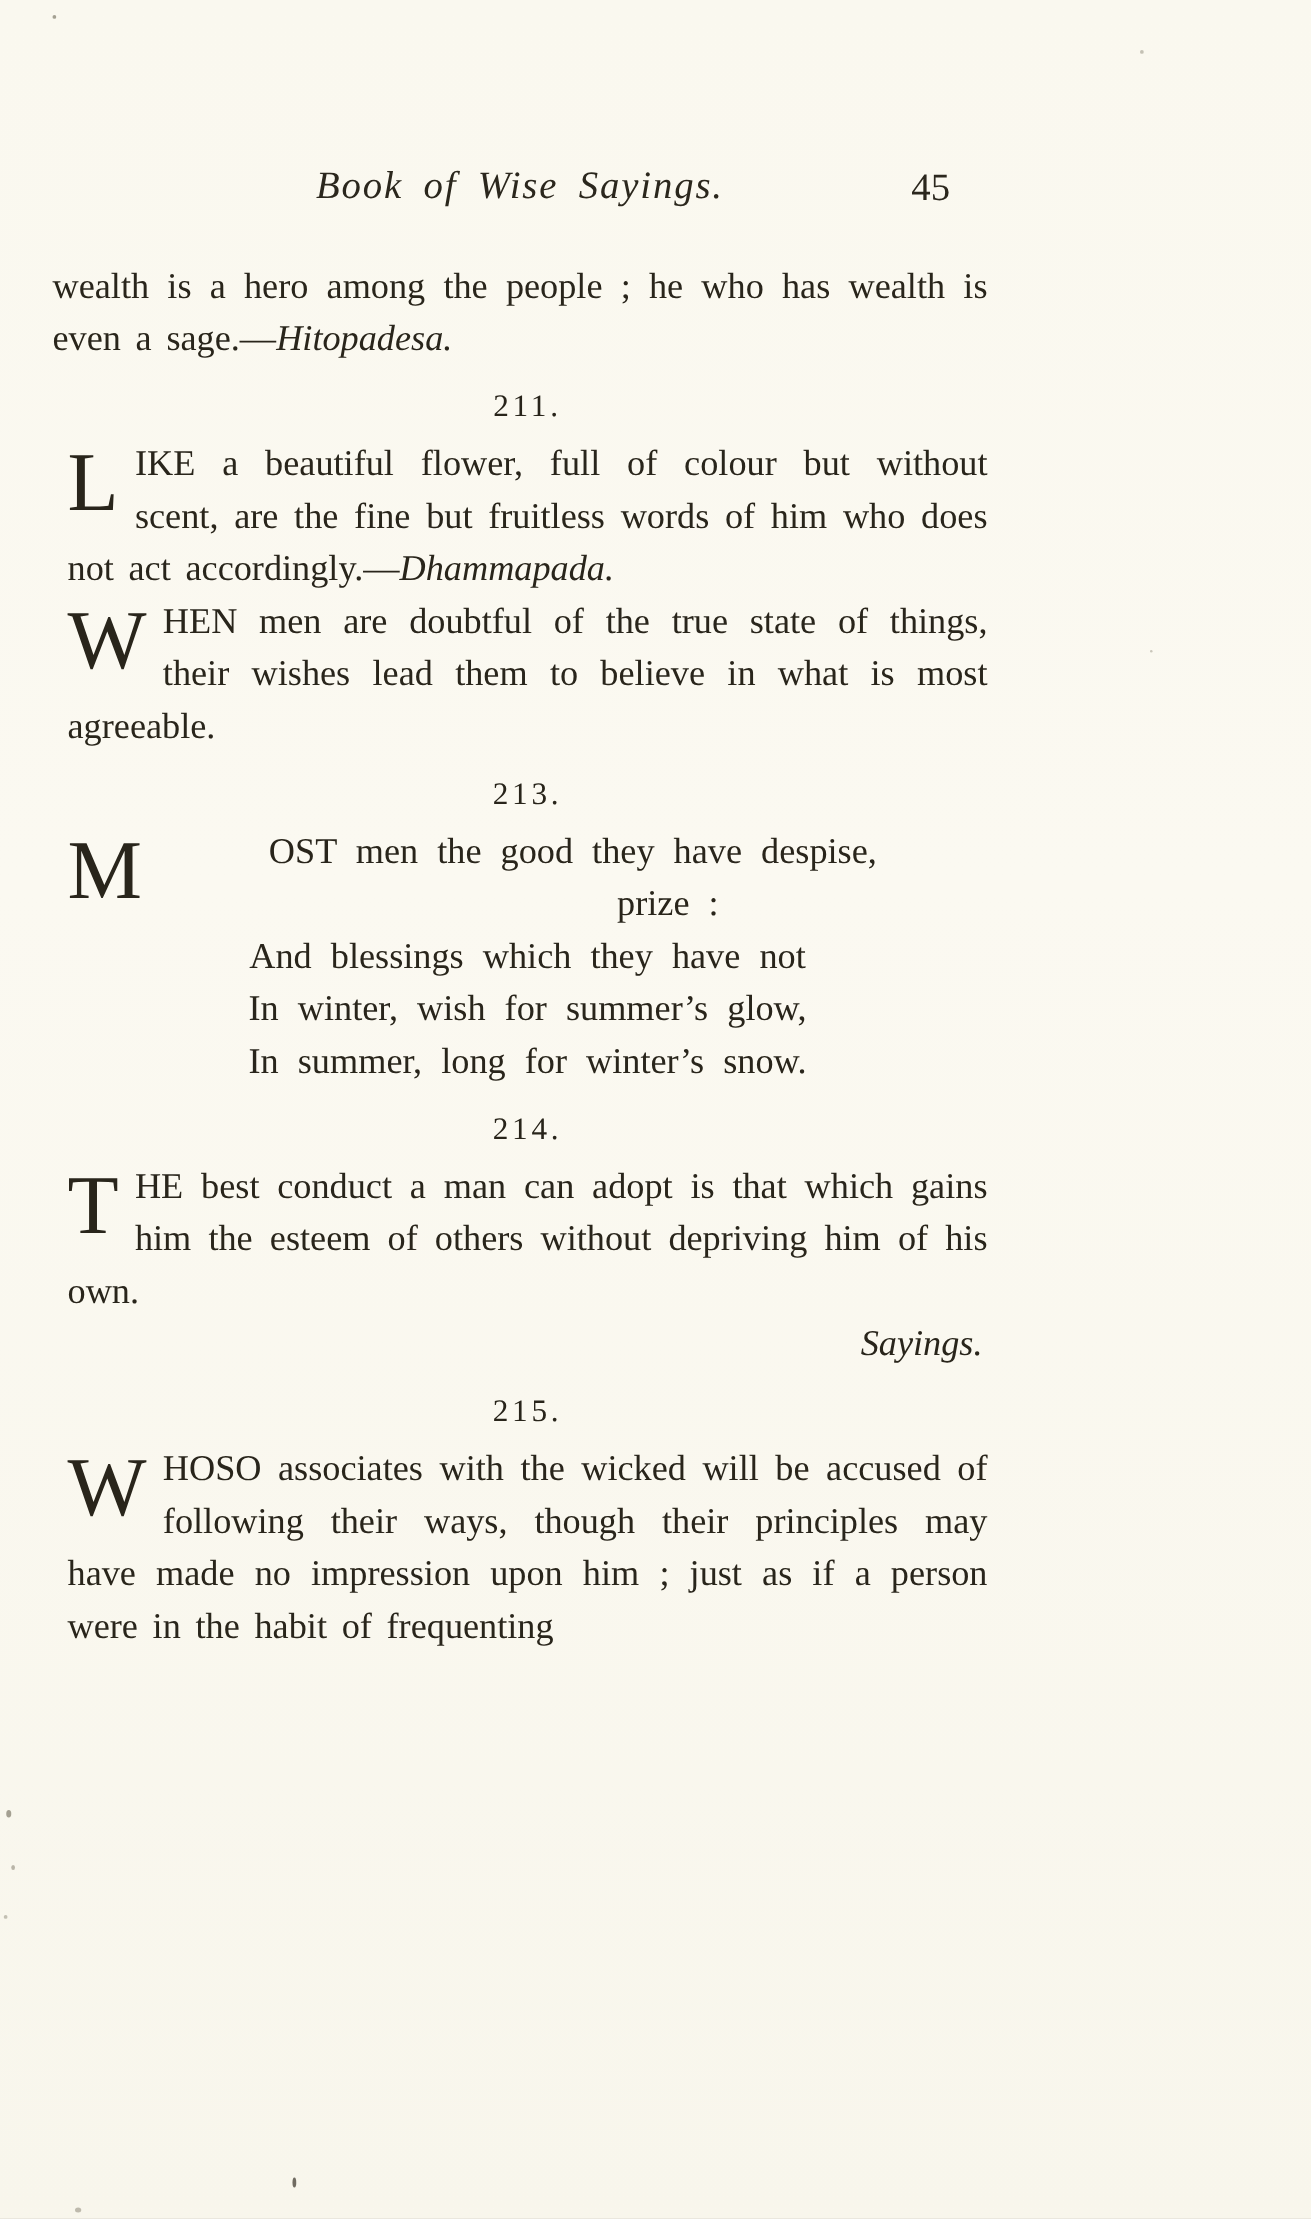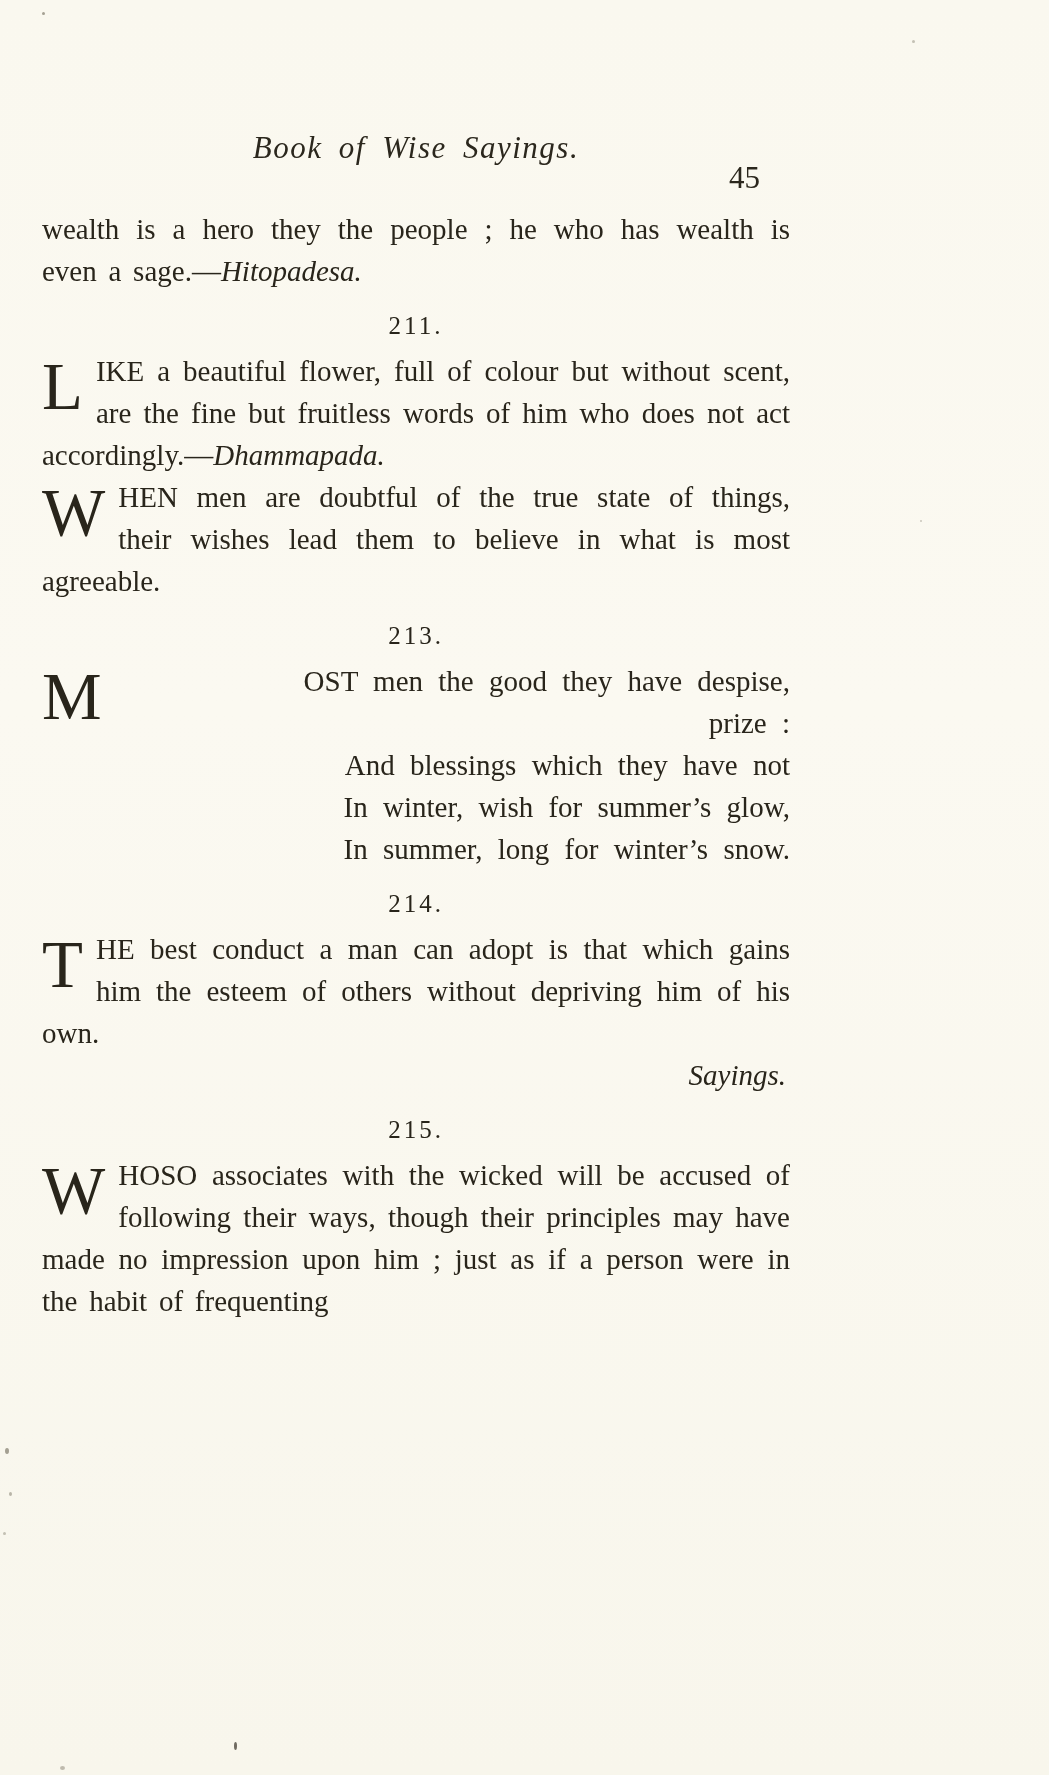--- a/index.html
+++ b/index.html
@@ -27,31 +27,30 @@
     letter-spacing:1.5px;
     word-spacing:7px;
     color:#2b271d;
   }
   .page-number {
     position:absolute;
     right:30px;
     top:2px;
     font-size:31px;
     color:#2b271d;
-    margin-top:28px;
   }
   
   .body-text {
     font-size:29px;
     line-height:42px;
     text-align:justify;
     word-spacing:4.5px;
     color:#29251b;
   }
-  .saying { clear:both; }
+  .saying { clear:both;margin-left:12px; }
   .saying-number {
     clear:both;
     text-align:center;
     font-size:25px;
     letter-spacing:3px;
     margin:20px 0 10px 0;
   }
   .dropcap {
     float:left;
     font-size:67px;
@@ -60,21 +59,21 @@
     padding-right:13px;
     margin-top:5px;
   }
   .attr { font-style:italic; }
   .attr-block {
     display:block;
     text-align:right;
     padding-right:4px;
     font-style:italic;
   }
-  .verse-line { display:block; text-align:right; word-spacing:8px; }
+  .verse-line { display:block; text-align:center; word-spacing:8px; }
   .verse-indent { text-indent:152px; }
   
   .speck { position:absolute; border-radius:50%; background:#8e897a; opacity:.8; }
   .speck-1 { left:42px; top:12px;  width:3px; height:3px; }
   .speck-2 { left:912px; top:40px; width:3px; height:3px; opacity:.5; }
   .speck-3 { left:5px;  top:1448px; width:4px; height:6px; }
   .speck-4 { left:9px;  top:1492px; width:3px; height:4px; opacity:.6; }
   .speck-5 { left:3px;  top:1532px; width:3px; height:3px; opacity:.5; }
   .speck-6 { left:234px; top:1742px; width:3px; height:8px; background:#4d493e; }
   .speck-7 { left:60px; top:1766px; width:5px; height:4px; opacity:.55; }
@@ -84,21 +83,21 @@
 <body>
 
 <div class="scan-page">
   <div class="page-inner">
 
     <header class="page-header">
       <span class="running-title">Book of Wise Sayings.</span>
       <span class="page-number">45</span>
     </header>
 
-    <p class="body-text"><span>wealth is a hero they the people ; he who has wealth is even a sage.—</span><em class="attr">Hitopadesa.</em></p>
+    <p class="body-text"><span>wealth is a hero among the people ; he who has wealth is even a sage.—</span><em class="attr">Hitopadesa.</em></p>
 
     <section class="saying">
       <div class="saying-number">211.</div>
       <p class="body-text"><span class="dropcap">L</span><span>IKE a beautiful flower, full of colour but without scent, are the fine but fruitless words of him who does not act accordingly.—</span><em class="attr">Dhammapada.</em></p>
     </section>
 
     <section class="saying">
       <p class="body-text"><span class="dropcap">W</span><span>HEN men are doubtful of the true state of things, their wishes lead them to believe in what is most agreeable.</span></p>
     </section>
 

